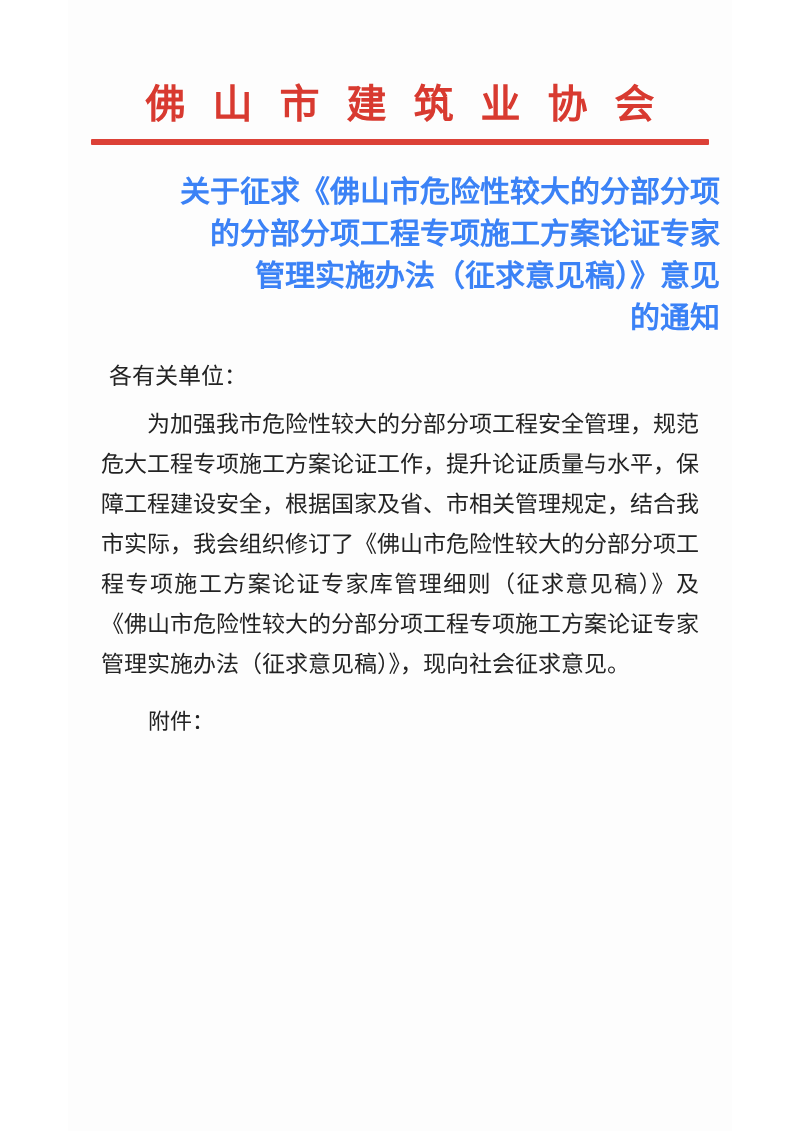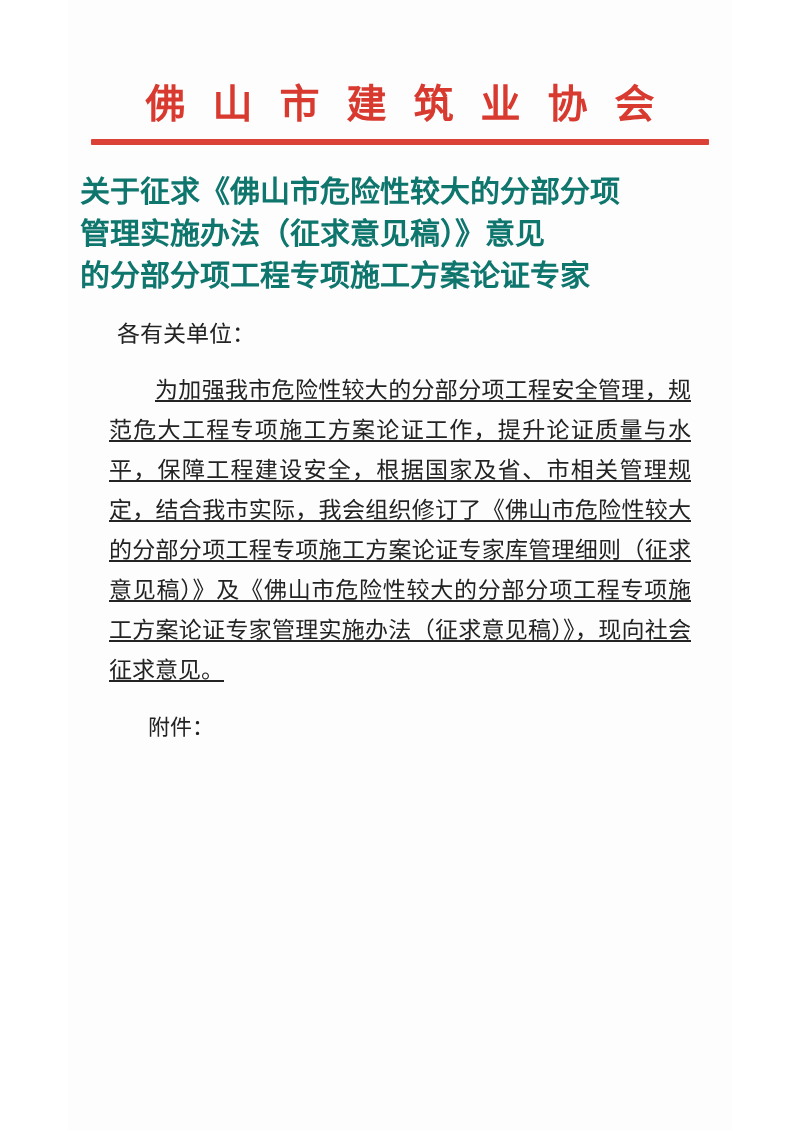--- a/index.html
+++ b/index.html
@@ -37,45 +37,44 @@
     width: 618px;
     height: 6px;
     margin: 13px auto 0 auto;
     background: #dc4137;
     border-radius: 1px;
   }
   
   .notice-title {
     margin: 26px auto 0 auto;
     width: 640px;
-    text-align: left;
+    text-align: right;
     font-size: 30px;
     line-height: 42px;
     font-weight: bold;
-    color: #0f766e;
+    color: #3b82f6;
     letter-spacing: 0px;
     font-family: "Liberation Serif", serif;
   }
   .notice-title .t-line { display: block; }
   
   .doc-body {
     width: 598px;
     margin: 18px auto 0 auto;
     font-size: 23px;
     line-height: 40px;
     color: #232323;
     text-align: justify;
   }
   .salutation {
-    margin: 16px;
+    margin: 8px;
   }
   .doc-body p.para {
-    margin: 8px;
+    margin: 0;
     text-indent: 2em;
-    text-decoration: underline;
   }
   
   .attachment {
     display: flex;
     align-items: flex-start;
     margin-top: 14px;
     padding-left: 47px;
     font-size: 22px;
     line-height: 46px;
     color: #232323;
@@ -94,22 +93,23 @@
 
 <div class="page">
 
   <div class="letterhead">
     <h1 class="org-name"><span class="spaced">佛山市建筑业协会</span></h1>
     <div class="red-rule"></div>
   </div>
 
   <h2 class="notice-title">
     <span class="t-line">关于征求《佛山市危险性较大的分部分项</span>
+    <span class="t-line">的分部分项工程专项施工方案论证专家</span>
     <span class="t-line">管理实施办法（征求意见稿）》意见</span>
-    <span class="t-line">的分部分项工程专项施工方案论证专家</span>
+    <span class="t-line">的通知</span>
   </h2>
 
   <div class="doc-body">
     <p class="salutation">各有关单位：</p>
     <p class="para">为加强我市危险性较大的分部分项工程安全管理，规范危大工程专项施工方案论证工作，提升论证质量与水平，保障工程建设安全，根据国家及省、市相关管理规定，结合我市实际，我会组织修订了《佛山市危险性较大的分部分项工程专项施工方案论证专家库管理细则（征求意见稿）》及《佛山市危险性较大的分部分项工程专项施工方案论证专家管理实施办法（征求意见稿）》，现向社会征求意见。</p>
 
     <div class="attachment">
       <span class="att-label">附件：</span>
     </div>
   </div>

